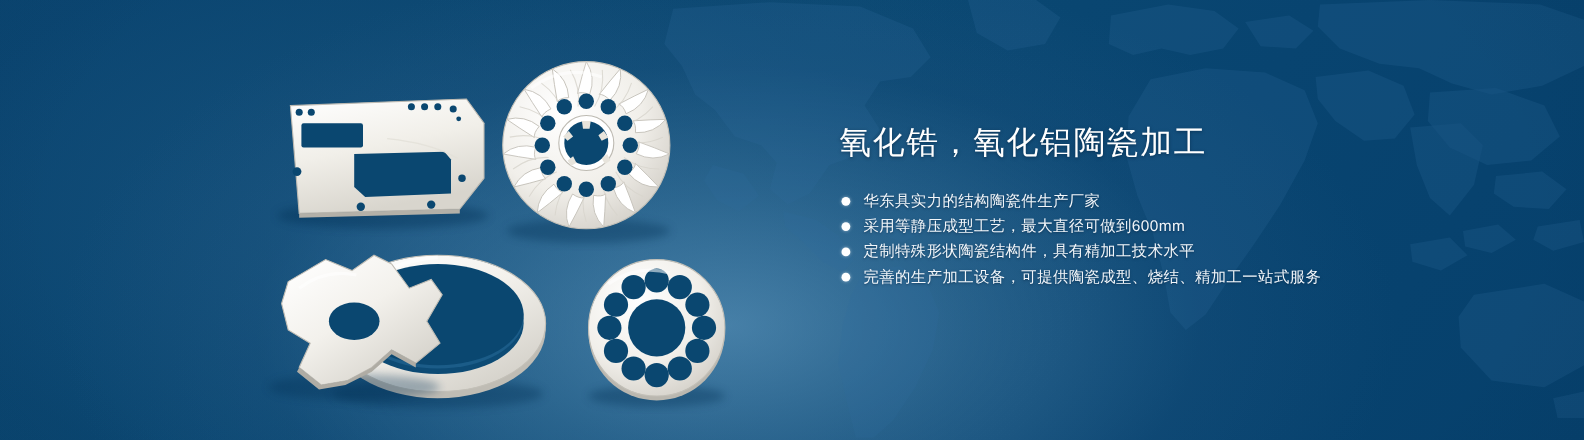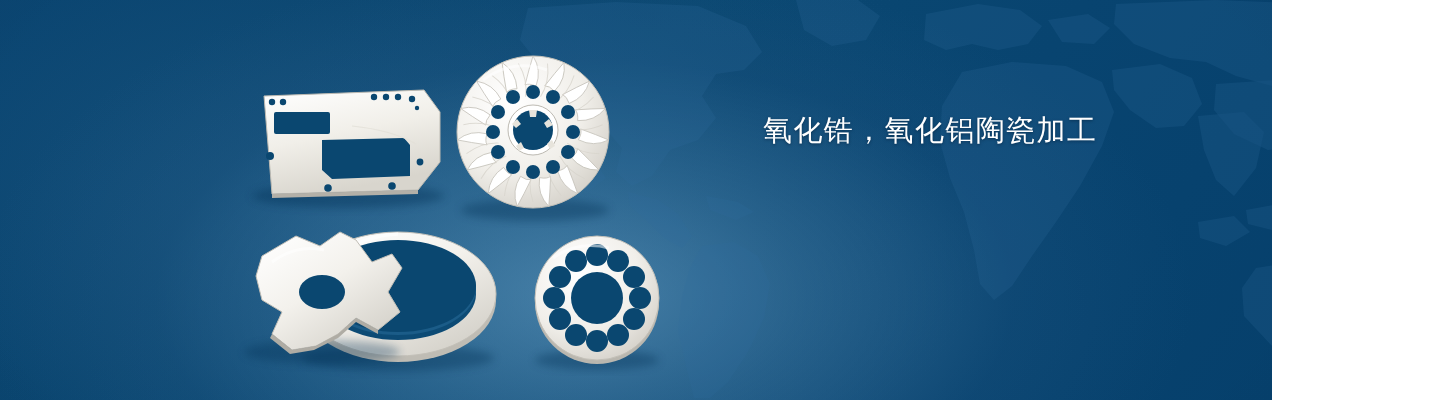--- a/index.html
+++ b/index.html
@@ -4,21 +4,21 @@
 <style>
   * { margin:0; padding:0; box-sizing:border-box; }
   html, body {
     width:1440px; height:400px;
     overflow:hidden;
     font-family:"Liberation Sans","DejaVu Sans",sans-serif;
   }
 
   #banner {
     position:relative;
-    width:1272px; height:400px;
+    width:1440px; height:400px;
     background:#07426e;
     overflow:hidden;
   }
 
   
   .bg-base {
     position:absolute; inset:0;
     background:
       radial-gradient(ellipse 780px 430px at 46% 74%,
          rgba(105,160,198,0.62) 0%,
@@ -307,15 +307,33 @@
         </g>
         <path d="M-44 -40 q26 -18 56 -10" fill="none" stroke="#ffffff" stroke-width="3" opacity="0.55"></path>
       </g>
     </svg>
   </div>
 
   <div class="copy">
 
     <div class="headline">氧化锆，氧化铝陶瓷加工</div>
 
+    <ul class="bullets">
+      <li class="bullet">
+        <span class="dot"></span>
+        <span>华东具实力的结构陶瓷件生产厂家</span>
+      </li>
+      <li class="bullet">
+        <span class="dot"></span>
+        <span>采用等静压成型工艺，最大直径可做到600mm</span>
+      </li>
+      <li class="bullet">
+        <span class="dot"></span>
+        <span>定制特殊形状陶瓷结构件，具有精加工技术水平</span>
+      </li>
+      <li class="bullet">
+        <span class="dot"></span>
+        <span>完善的生产加工设备，可提供陶瓷成型、烧结、精加工一站式服务</span>
+      </li>
+    </ul>
 
   </div>
 </div>
 
 </body></html>

